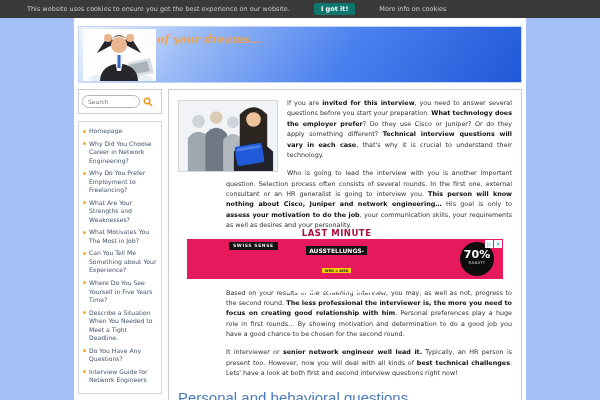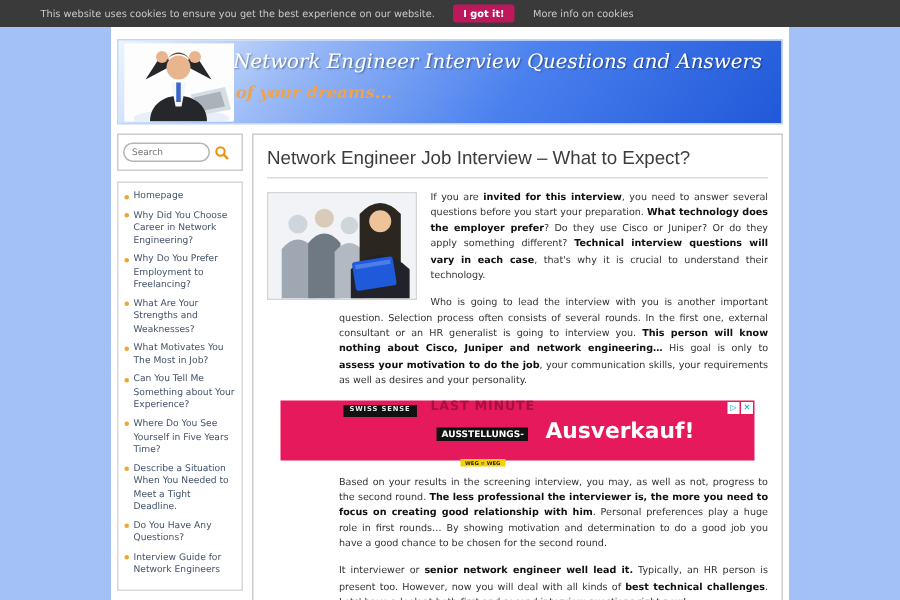--- a/index.html
+++ b/index.html
@@ -6,25 +6,25 @@
   html,body { width:600px; height:400px; }
   body {
     font-family: "DejaVu Sans", sans-serif;
     background: #a3c1f6;
     overflow: hidden;
     position: relative;
   }
   
   .cookie-bar {
     height: 18px; background: #3a3a3a;
-    display: flex; align-items: center; gap: 12px;
+    display: flex; align-items: center; gap: 24px;
     padding-left: 27px; font-size: 6.5px; color: #c9c9c9;
   }
   .cookie-btn {
-    background: #be185d; color: #fff; border: none; border-radius: 2px;
+    background: #0f766e; color: #fff; border: none; border-radius: 2px;
     font-size: 6.5px; font-weight: bold; padding: 2px 7px; cursor: pointer;
     font-family: "DejaVu Sans", sans-serif;
     text-align: right;
   }
   .cookie-link { color: #c9c9c9; text-decoration: none; }
   
   .page { width: 452px; margin: 0 auto; background: #fff; min-height: 382px; padding-top: 5px; }
   
   .banner {
     margin: 3px 4px 6px; height: 57px; position: relative;
@@ -71,21 +71,21 @@
   .paras strong { color: #101010; }
   
   .ad {
     width: 316px; height: 40px; margin: 2px auto 9px; background: #e7195d;
     position: relative; display: flex; align-items: center; cursor: pointer;
   }
   .ad-brand {
     position: absolute; top: 3px; left: 42px; background: #121212; color: #eee;
     font-size: 4.5px; font-weight: bold; letter-spacing: .6px; padding: 1.5px 4px;
   }
-  .ad-center { display: flex; align-items: center; gap: 7px; margin-left: 100px; margin-top: 6px; }
+  .ad-center { display: flex; align-items: center; gap: 7px; margin-left: 100px; margin-top: 6px; flex-direction: column; }
   .ad-stack { text-align: center; }
   .ad-eyebrow { color: #a80f43; font-weight: bold; font-size: 8.5px; letter-spacing: .5px; }
   .ad-label { background: #121212; color: #fff; font-size: 6px; font-weight: bold; padding: 1px 3px; display: inline-block; }
   .ad-sub { background: #f6d200; color: #222; font-size: 3.5px; font-weight: bold; padding: .5px 3px; display: inline-block; margin-top: 1px; }
   .ad-headline { color: #fff; font-weight: bold; font-size: 14.5px; margin-top: -3px; }
   .ad-badge {
     position: absolute; right: 9px; top: 3px; width: 34px; height: 34px;
     background: #0d0d0d; border-radius: 50%; color: #fff; text-align: center;
   }
   .badge-value { font-size: 11px; font-weight: bold; padding-top: 7px; line-height: 1; }
@@ -114,21 +114,20 @@
       <path d="M14,24 L25,7 L33,14 Z" fill="#26272b"></path>
       <path d="M58,24 L47,7 L39,14 Z" fill="#26272b"></path>
       <path d="M17,52 C17,29 55,29 55,52 Z" fill="#26272b"></path>
       <polygon points="31,26 41,26 38,42 34,42" fill="#f5f6f8"></polygon>
       <rect x="34.5" y="26" width="3" height="13" fill="#3a66c8"></rect>
       <circle cx="25" cy="9" r="4" fill="#e8b58f"></circle>
       <circle cx="47" cy="9" r="4" fill="#e8b58f"></circle>
       <circle cx="36" cy="16" r="8" fill="#e8b58f"></circle>
       <path d="M28,14 a8,8 0 0 1 16,0 l-1.5,-4.5 a8,6 0 0 0 -13,0 Z" fill="#6b4a2f"></path>
     </svg>
-    <div class="banner-title">Network Engineer Interview Questions and Answers</div>
     <div class="banner-tagline">Get a job of your dreams...</div>
   </div>
 
   <div class="content">
 
     <div class="sidebar">
       <div class="search-box">
         <input class="search-input" type="text" placeholder="Search" style="">
         <button class="search-btn">
           <svg width="10" height="10" viewBox="0 0 10 10">
@@ -177,21 +176,20 @@
             </li>
             <li>
               <span class="bullet"></span>
               <span class="mlink">Interview Guide for Network Engineers</span>
             </li>
           </ul>
       </div>
     </div>
 
     <div class="article">
-      <h1 class="article-title">Network Engineer Job Interview – What to Expect?</h1>
 
       <div class="paras">
         <svg class="article-photo" viewBox="0 0 100 72" preserveAspectRatio="none">
           <rect width="100" height="72" fill="#f1f3f6"></rect>
           <g opacity="0.95">
             <circle cx="20" cy="21" r="6.5" fill="#ccd3da"></circle>
             <path d="M9,72 V38 q11,-13 22,0 V72 Z" fill="#9aa4ae"></path>
             <circle cx="38" cy="17" r="6.5" fill="#d9c9b6"></circle>
             <path d="M27,72 V34 q11,-13 22,0 V72 Z" fill="#67727e"></path>
             <circle cx="55" cy="22" r="6" fill="#ccd3da"></circle>
@@ -211,20 +209,24 @@
       <div class="ad">
         <span class="ad-brand">SWISS SENSE</span>
         <div class="ad-center">
           <div class="ad-stack">
             <div class="ad-eyebrow">LAST MINUTE</div>
             <div><span class="ad-label">AUSSTELLUNGS-</span></div>
             <div><span class="ad-sub">WEG = WEG</span></div>
           </div>
           <div class="ad-headline">Ausverkauf!</div>
         </div>
+        <div class="ad-badge">
+          <div class="badge-value">70%</div>
+          <div class="badge-label">RABATT</div>
+        </div>
         <div class="ad-choices">
           <span class="ad-choice">▷</span>
           <span class="ad-choice">✕</span>
         </div>
       </div>
 
       <div class="paras">
           <p><span>Based on your results in the screening interview, you may, as well as not, progress to the second round. </span><strong>The less professional the interviewer is, the more you need to focus on creating good relationship with him</strong><span>. Personal preferences play a huge role in first rounds… By showing motivation and determination to do a good job you have a good chance to be chosen for the second round.</span></p>
           <p><span>It interviewer or </span><strong>senior network engineer well lead it.</strong><span> Typically, an HR person is present too. However, now you will deal with all kinds of </span><strong>best technical challenges</strong><span>. Lets' have a look at both first and second interview questions right now!</span></p>
         </div>

